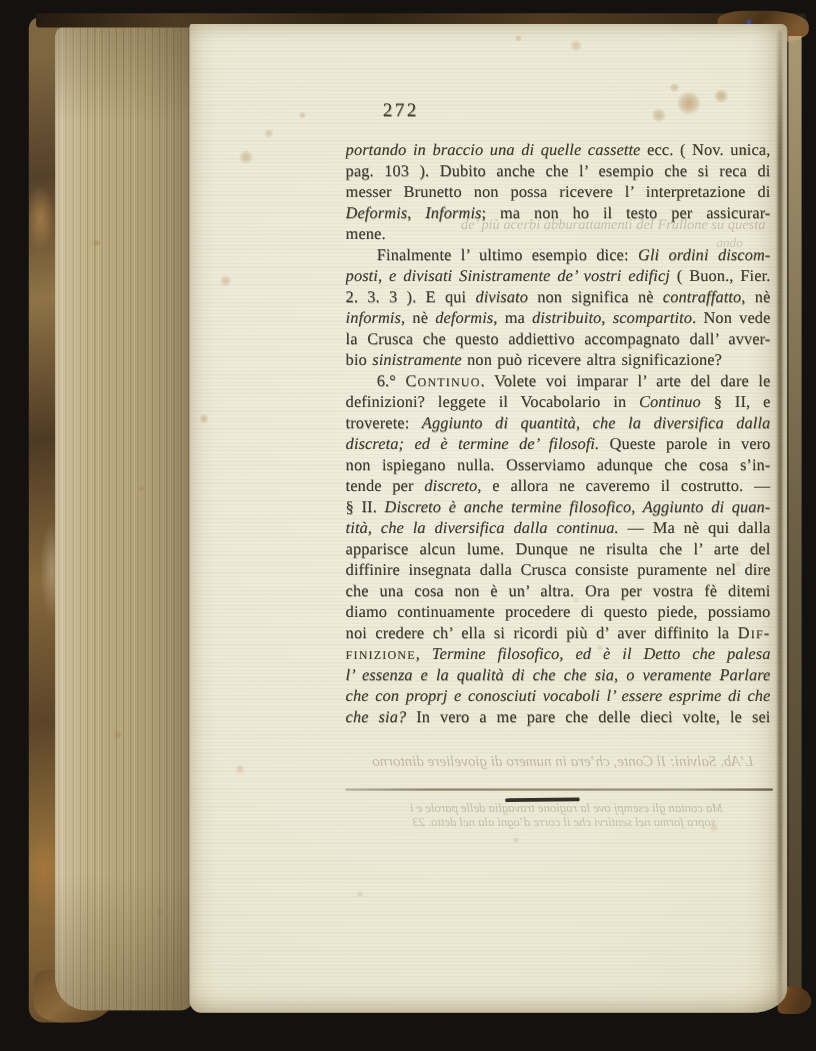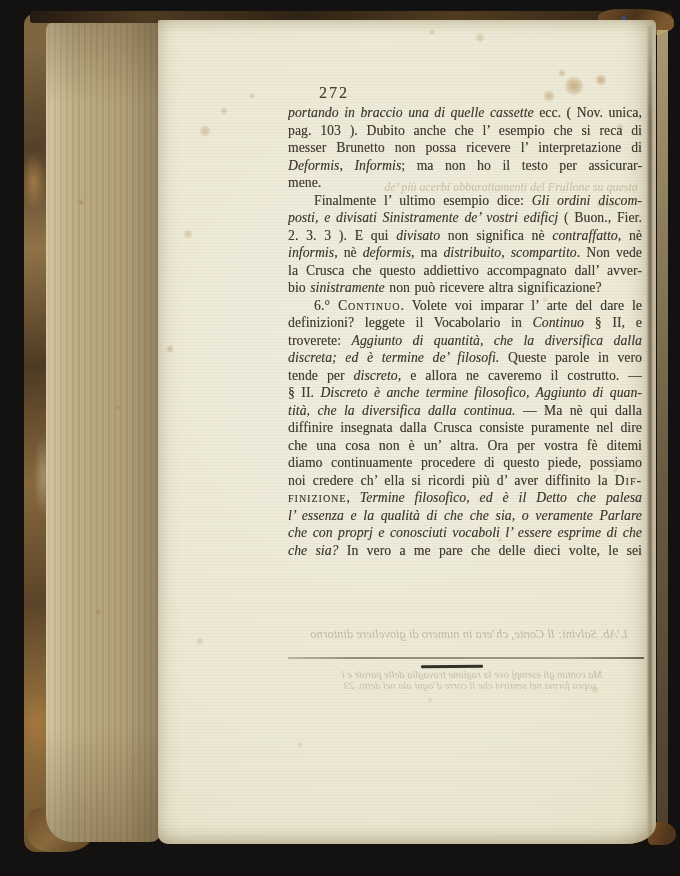--- a/index.html
+++ b/index.html
@@ -48,21 +48,21 @@
       inset 0 -14px 18px -10px rgba(120,100,60,.35),
       inset 0 12px 14px -10px rgba(130,110,70,.25);}
   .book-page:before{content:"";position:absolute;inset:0;border-radius:inherit;pointer-events:none;
     background:repeating-linear-gradient(0deg,rgba(150,135,95,.06) 0 1px,rgba(0,0,0,0) 1px 3px);}
   .gutter-line{position:absolute;left:490px;top:6px;width:4px;height:812px;filter:blur(1px);
     background:linear-gradient(180deg,rgba(60,45,22,.15),rgba(60,45,22,.6) 12%,rgba(60,45,22,.5) 86%,rgba(60,45,22,.15));}
 
   
   .folio{position:absolute;left:161px;top:64px;font-size:16px;letter-spacing:2px;color:#47422f;
     text-shadow:.3px .3px .5px rgba(60,50,35,.45);}
-  .text-block{position:absolute;left:130px;top:84px;width:354px;color:#3e3a2f;
+  .text-block{position:absolute;left:130px;top:96px;width:354px;color:#3e3a2f;
     text-shadow:.3px .3px .5px rgba(60,50,35,.45);}
   .line{height:17.5px;line-height:17.6px;font-size:13.6px;word-spacing:1px;letter-spacing:.1px;
     white-space:nowrap;overflow:hidden;text-align:justify;text-align-last:justify;}
   .line.pend{text-align-last:left;}
   .line.indent{text-indent:26px;}
   .seg.i{font-style:italic;}
   .seg.sc{font-variant:small-caps;letter-spacing:1px;}
 
   
   .spot{position:absolute;border-radius:50%;pointer-events:none;}
@@ -130,23 +130,25 @@
         <div class="line indent"><span class="seg n">Finalmente l’ ultimo esempio dice: </span><span class="seg i">Gli ordini discom-</span></div>
         <div class="line"><span class="seg i">posti, e divisati Sinistramente de’ vostri edificj</span><span class="seg n"> ( Buon., Fier.</span></div>
         <div class="line"><span class="seg n">2. 3. 3 ). E qui </span><span class="seg i">divisato</span><span class="seg n"> non significa nè </span><span class="seg i">contraffatto</span><span class="seg n">, nè</span></div>
         <div class="line"><span class="seg i">informis</span><span class="seg n">, nè </span><span class="seg i">deformis</span><span class="seg n">, ma </span><span class="seg i">distribuito</span><span class="seg n">, </span><span class="seg i">scompartito</span><span class="seg n">. Non vede</span></div>
         <div class="line"><span class="seg n">la Crusca che questo addiettivo accompagnato dall’ avver-</span></div>
         <div class="line pend"><span class="seg n">bio </span><span class="seg i">sinistramente</span><span class="seg n"> non può ricevere altra significazione?</span></div>
         <div class="line indent"><span class="seg n">6.° </span><span class="seg sc">Continuo</span><span class="seg n">. Volete voi imparar l’ arte del dare le</span></div>
         <div class="line"><span class="seg n">definizioni? leggete il Vocabolario in </span><span class="seg i">Continuo</span><span class="seg n"> § II, e</span></div>
         <div class="line"><span class="seg n">troverete: </span><span class="seg i">Aggiunto di quantità, che la diversifica dalla</span></div>
         <div class="line"><span class="seg i">discreta; ed è termine de’ filosofi.</span><span class="seg n"> Queste parole in vero</span></div>
+        <div class="line"><span class="seg n">non ispiegano nulla. Osserviamo adunque che cosa s’in-</span></div>
         <div class="line"><span class="seg n">tende per </span><span class="seg i">discreto</span><span class="seg n">, e allora ne caveremo il costrutto. —</span></div>
         <div class="line"><span class="seg n">§ II. </span><span class="seg i">Discreto è anche termine filosofico, Aggiunto di quan-</span></div>
         <div class="line"><span class="seg i">tità, che la diversifica dalla continua.</span><span class="seg n"> — Ma nè qui dalla</span></div>
+        <div class="line"><span class="seg n">apparisce alcun lume. Dunque ne risulta che l’ arte del</span></div>
         <div class="line"><span class="seg n">diffinire insegnata dalla Crusca consiste puramente nel dire</span></div>
         <div class="line"><span class="seg n">che una cosa non è un’ altra. Ora per vostra fè ditemi</span></div>
         <div class="line"><span class="seg n">diamo continuamente procedere di questo piede, possiamo</span></div>
         <div class="line"><span class="seg n">noi credere ch’ ella si ricordi più d’ aver diffinito la </span><span class="seg sc">Dif-</span></div>
         <div class="line"><span class="seg sc">finizione</span><span class="seg n">, </span><span class="seg i">Termine filosofico, ed è il Detto che palesa</span></div>
         <div class="line"><span class="seg i">l’ essenza e la qualità di che che sia, o veramente Parlare</span></div>
         <div class="line"><span class="seg i">che con proprj e conosciuti vocaboli l’ essere esprime di che</span></div>
         <div class="line"><span class="seg i">che sia?</span><span class="seg n"> In vero a me pare che delle dieci volte, le sei</span></div>
       </div>
     <div class="thin-rule"></div>

